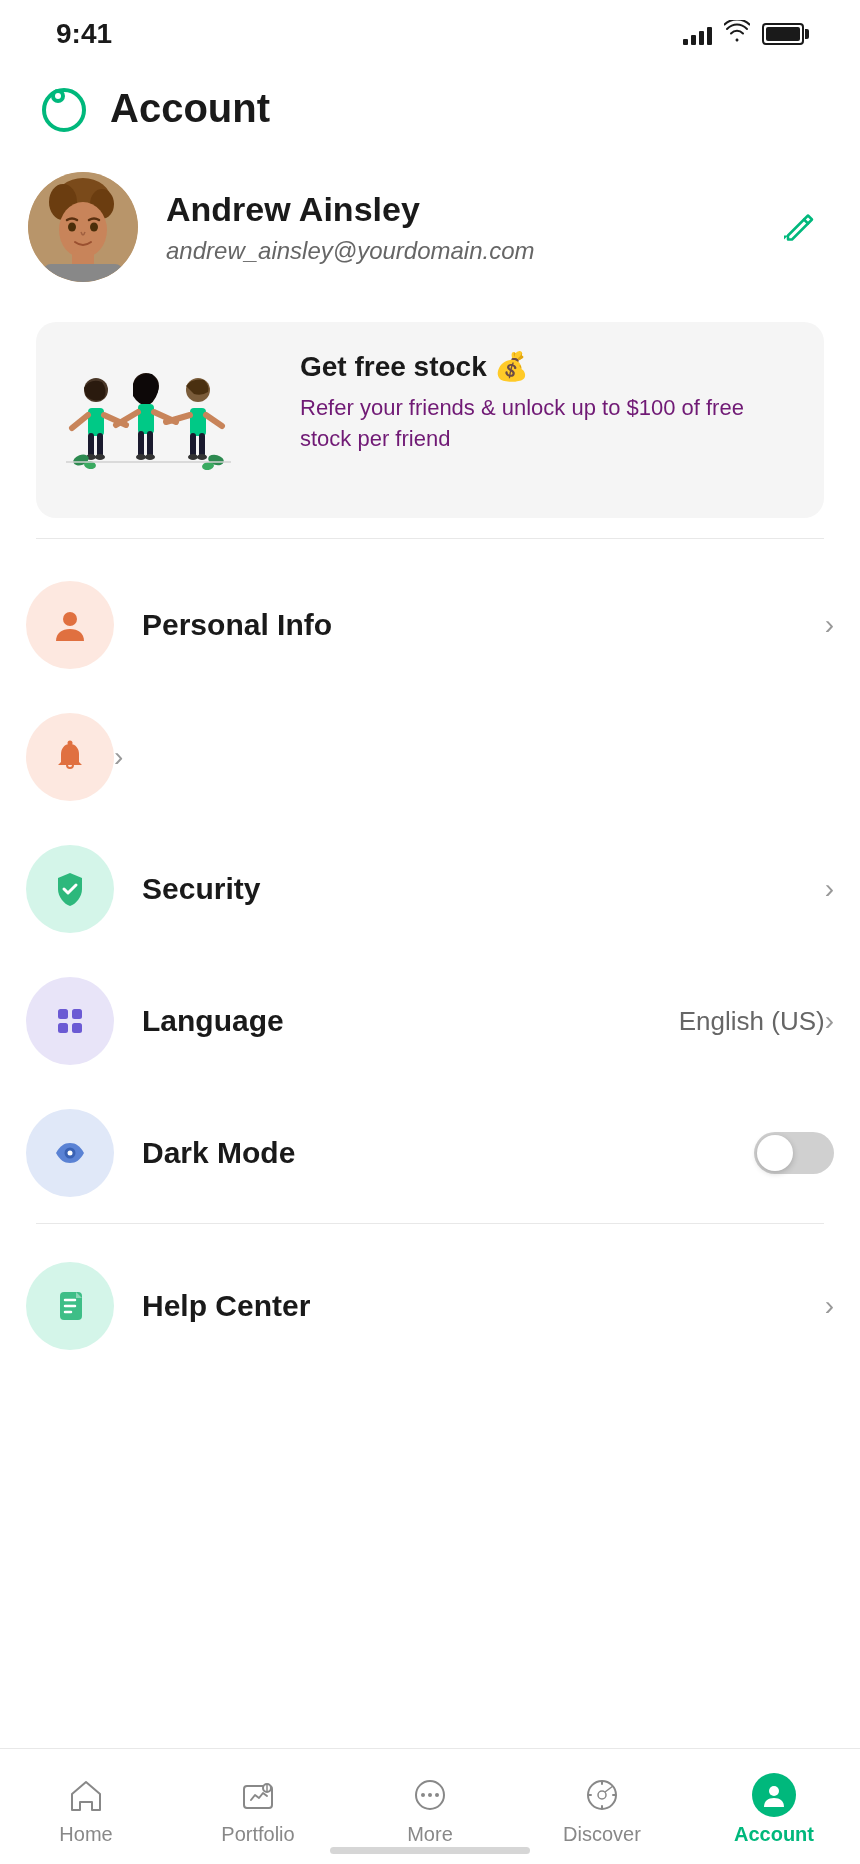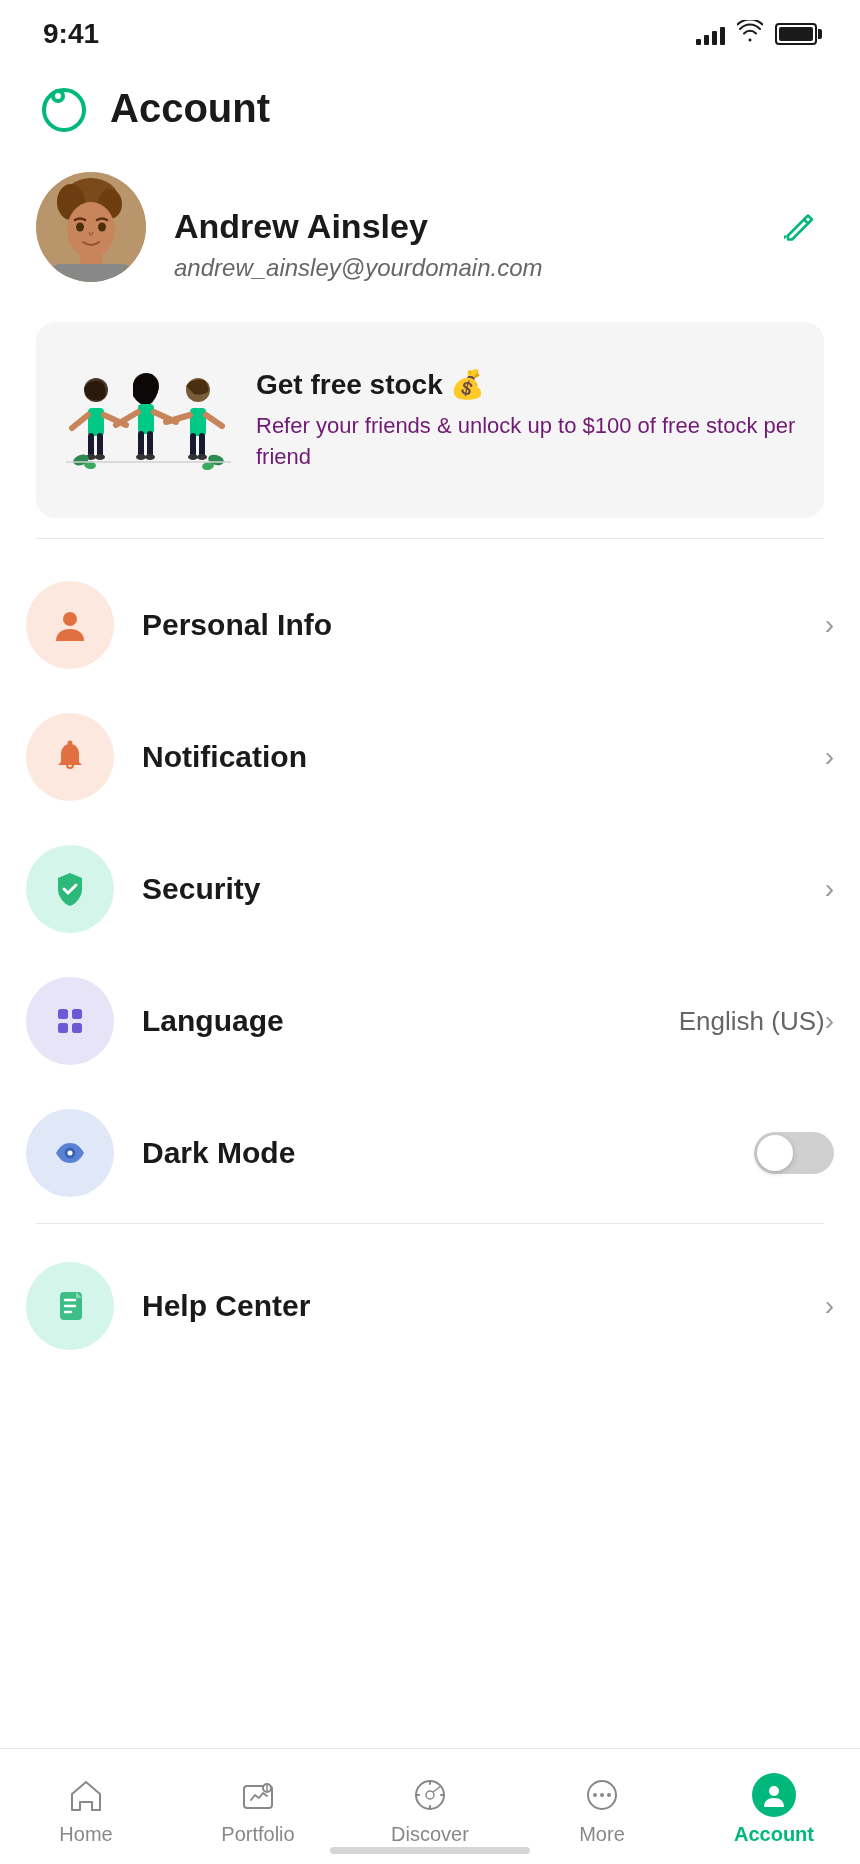--- a/index.html
+++ b/index.html
@@ -11,21 +11,21 @@
       font-family: -apple-system, BlinkMacSystemFont, 'Segoe UI', sans-serif;
       color: #1a1a1a;
       overflow-x: hidden;
     }
 
     
     .status-bar {
       display: flex;
       justify-content: space-between;
       align-items: center;
-      padding: 18px 43px 10px;
+      padding: 18px 56px 10px;
     }
     .status-time {
       font-size: 28px;
       font-weight: 700;
     }
     .status-icons {
       display: flex;
       align-items: center;
       gap: 12px;
     }
@@ -83,22 +83,22 @@
       height: 56px;
     }
     .header-title {
       font-size: 40px;
       font-weight: 700;
     }
 
     
     .profile-section {
       display: flex;
-      align-items: flex-end;
-      padding: 20px 36px;
+      align-items: center;
+      padding: 20px 28px;
       position: relative;
     }
     .avatar {
       width: 110px;
       height: 110px;
       border-radius: 50%;
       overflow: hidden;
       background: #c8a882;
       flex-shrink: 0;
       display: flex;
@@ -130,22 +130,22 @@
       padding: 8px;
     }
 
     
     .referral-card {
       margin: 20px 36px;
       background: #f5f5f5;
       border-radius: 20px;
       padding: 28px 28px 28px 0;
       display: flex;
-      align-items: center;
       overflow: hidden;
+      gap: 44px;
     }
     .referral-illustration {
       width: 220px;
       flex-shrink: 0;
       display: flex;
       align-items: flex-end;
       justify-content: center;
       height: 140px;
     }
     .referral-text {
@@ -464,21 +464,20 @@
   </div>
 
   <div class="menu-item">
     <div class="menu-icon-wrap orange-bg">
       <svg width="38" height="38" viewBox="0 0 38 38" fill="none" xmlns="http://www.w3.org/2000/svg">
         <path d="M19 6C13 6 10 11 10 16V24L7 27H31L28 24V16C28 11 25 6 19 6Z" fill="#e07040"></path>
         <path d="M16 27C16 28.7 17.3 30 19 30S22 28.7 22 27" stroke="#e07040" stroke-width="2" fill="none"></path>
         <circle cx="19" cy="5" r="2.5" fill="#e07040"></circle>
       </svg>
     </div>
-    <span class="menu-label">Notification</span>
     <span class="menu-arrow">›</span>
   </div>
 
   <div class="menu-item">
     <div class="menu-icon-wrap green-bg">
       <svg width="40" height="40" viewBox="0 0 40 40" fill="none" xmlns="http://www.w3.org/2000/svg">
         <path d="M20 4L8 9V20C8 28 14 35 20 37C26 35 32 28 32 20V9L20 4Z" fill="#2db87c"></path>
         <path d="M14 20L18 24L26 16" stroke="#fff" stroke-width="3" stroke-linecap="round" stroke-linejoin="round"></path>
       </svg>
     </div>
@@ -557,38 +556,38 @@
         <line x1="28" y1="9" x2="28" y2="15" stroke="#888" stroke-width="1.5"></line>
       </svg>
     </div>
     <span class="nav-label">Portfolio</span>
   </div>
 
   <div class="nav-item">
     <div class="nav-icon">
       <svg width="38" height="38" viewBox="0 0 38 38" fill="none" xmlns="http://www.w3.org/2000/svg">
         <circle cx="19" cy="19" r="14" stroke="#888" stroke-width="2" fill="none"></circle>
-        <path d="M19 8 L19 6M19 32 L19 30M8 19 L6 19M32 19 L30 19" stroke="#888" stroke-width="2" stroke-linecap="round"></path>
-        <circle cx="19" cy="19" r="4" stroke="#888" stroke-width="1.5" fill="none"></circle>
-        <line x1="22" y1="16" x2="30" y2="10" stroke="#888" stroke-width="1.5"></line>
-      </svg>
-    </div>
-    <span class="nav-label">Discover</span>
+        <circle cx="12" cy="19" r="2" fill="#888"></circle>
+        <circle cx="19" cy="19" r="2" fill="#888"></circle>
+        <circle cx="26" cy="19" r="2" fill="#888"></circle>
+      </svg>
+    </div>
+    <span class="nav-label">More</span>
   </div>
 
   <div class="nav-item">
     <div class="nav-icon">
       <svg width="38" height="38" viewBox="0 0 38 38" fill="none" xmlns="http://www.w3.org/2000/svg">
         <circle cx="19" cy="19" r="14" stroke="#888" stroke-width="2" fill="none"></circle>
-        <circle cx="12" cy="19" r="2" fill="#888"></circle>
-        <circle cx="19" cy="19" r="2" fill="#888"></circle>
-        <circle cx="26" cy="19" r="2" fill="#888"></circle>
-      </svg>
-    </div>
-    <span class="nav-label">More</span>
+        <path d="M19 8 L19 6M19 32 L19 30M8 19 L6 19M32 19 L30 19" stroke="#888" stroke-width="2" stroke-linecap="round"></path>
+        <circle cx="19" cy="19" r="4" stroke="#888" stroke-width="1.5" fill="none"></circle>
+        <line x1="22" y1="16" x2="30" y2="10" stroke="#888" stroke-width="1.5"></line>
+      </svg>
+    </div>
+    <span class="nav-label">Discover</span>
   </div>
 
   <div class="nav-item">
     <div class="nav-icon">
       <div class="nav-account-icon">
         <svg width="28" height="28" viewBox="0 0 28 28" fill="none" xmlns="http://www.w3.org/2000/svg">
           <circle cx="14" cy="10" r="5" fill="#fff"></circle>
           <path d="M4 26C4 20 8 17 14 17S24 20 24 26" fill="#fff"></path>
         </svg>
       </div>

